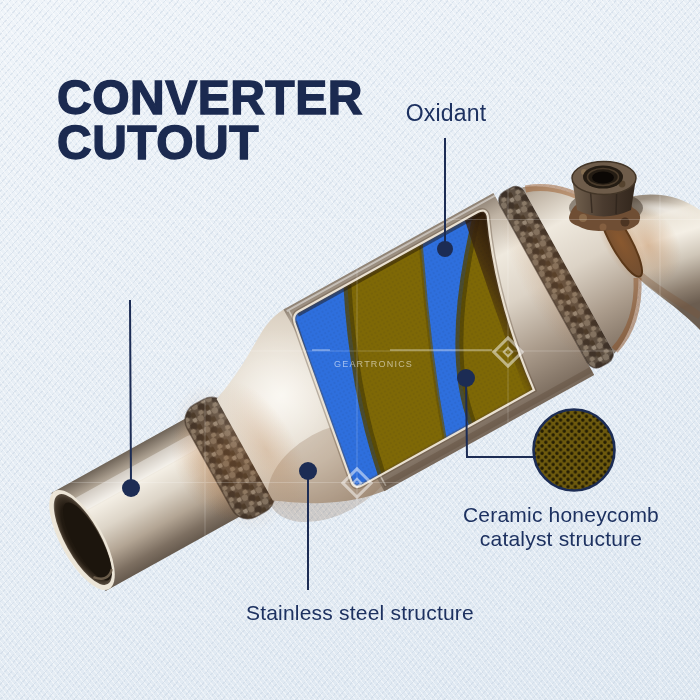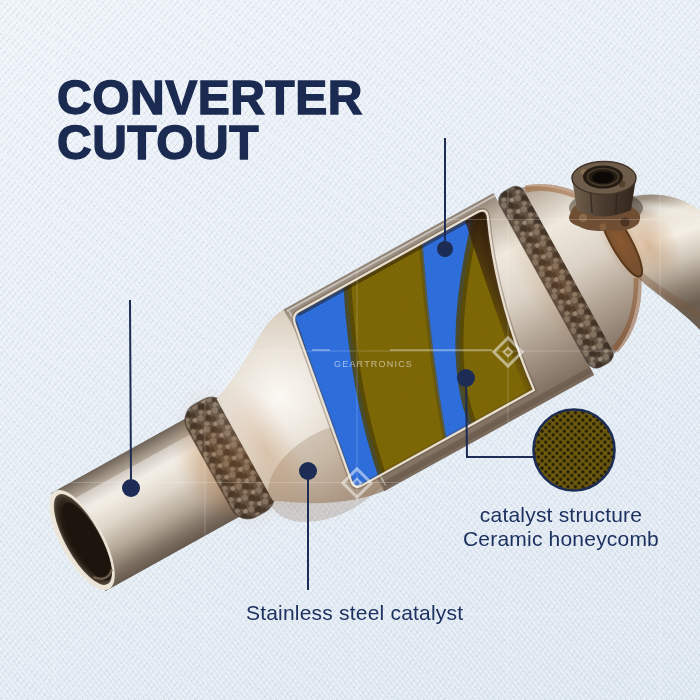--- a/index.html
+++ b/index.html
@@ -229,22 +229,23 @@
     <circle cx="308" cy="471" r="9"></circle>
     <circle cx="466" cy="378" r="9"></circle>
   </g>
 </svg>
 
   <div class="title">
     <div>CONVERTER</div>
     <div>CUTOUT</div>
   </div>
 
+  <div class="label lbl-oxidant">Oxidant</div>
   <div class="label lbl-honeycomb">
+    <div>Ceramic honeycomb</div>
     <div>catalyst structure</div>
-    <div>Ceramic honeycomb</div>
   </div>
   <div class="label lbl-shell">
-    <div>Stainless steel catalyst</div>
+    <div>Stainless steel structure</div>
   </div>
 
   <div class="wm-brand">GEARTRONICS</div>
 </div>
 
 </body></html>

